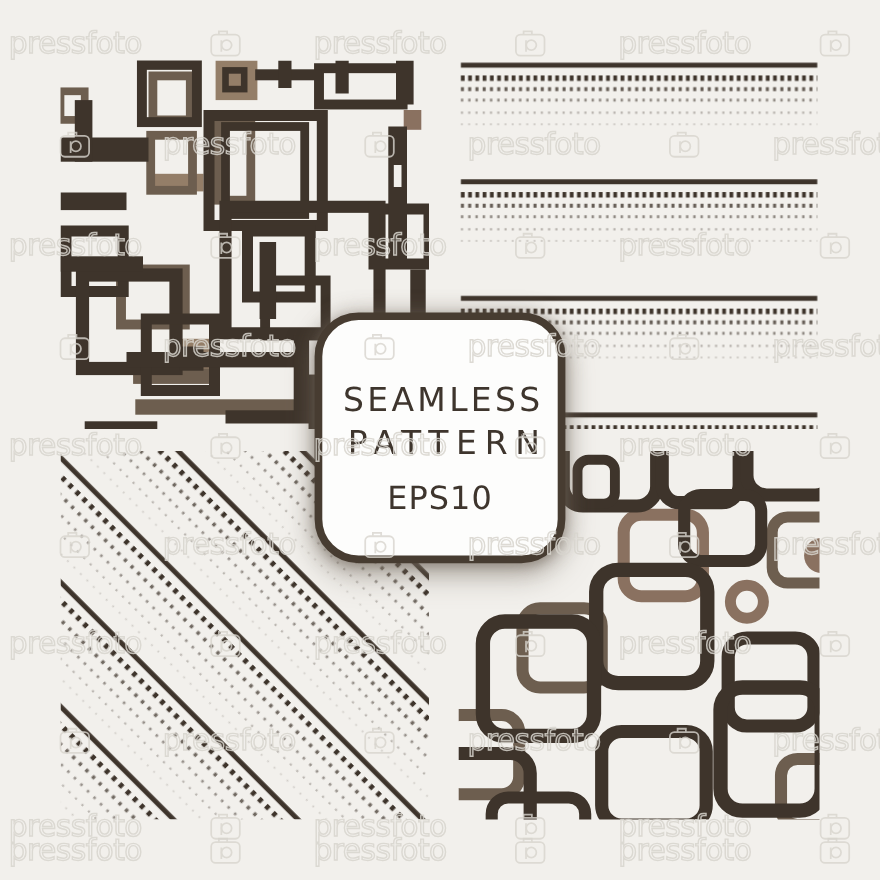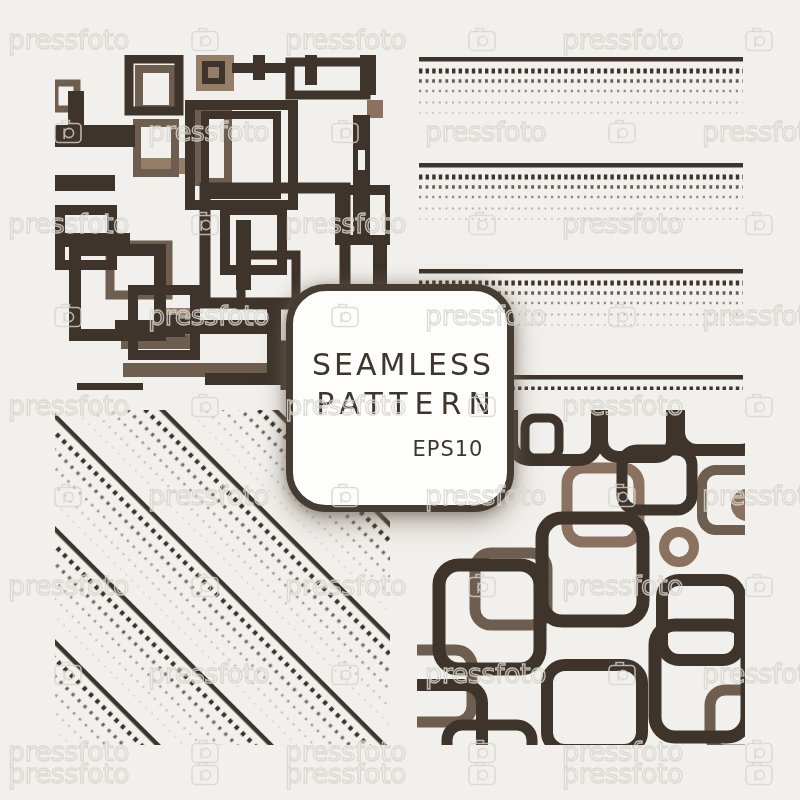--- a/index.html
+++ b/index.html
@@ -20,21 +20,21 @@
   
   .badge{
     position:absolute;z-index:3;left:286px;top:284px;width:228px;height:228px;
     box-sizing:border-box;background:var(--bbg);
     border:7px solid var(--bborder);border-radius:40px;
     box-shadow:0 10px 26px rgba(110,100,88,.5),0 0 18px rgba(120,110,96,.35),0 3px 8px rgba(110,100,88,.3);
   }
   .badge-line{position:absolute;width:100%;text-align:center;color:var(--btext);line-height:1;white-space:nowrap;}
   .badge-l1{top:59px;font-size:30px;letter-spacing:3px;padding-left:3px;}
   .badge-l2{top:98px;font-size:30px;letter-spacing:7px;padding-left:7px;}
-  .badge-l3{top:148px;font-size:21px;letter-spacing:1px;margin-left:48px;}
+  .badge-l3{top:148px;font-size:29px;letter-spacing:1px;}
   
   .wm-layer{position:absolute;inset:0;z-index:5;pointer-events:none;border-radius:30px;}
   .wm-text{
     position:absolute;font-size:27px;letter-spacing:-0.5px;line-height:1;
     color:var(--wm);
     -webkit-text-fill-color:rgba(242,240,236,0.12);
     -webkit-text-stroke:1.3px var(--wm);
     opacity:.85;
   }
   .wm-ico{position:absolute;opacity:.8;width:30px;height:28px;}

